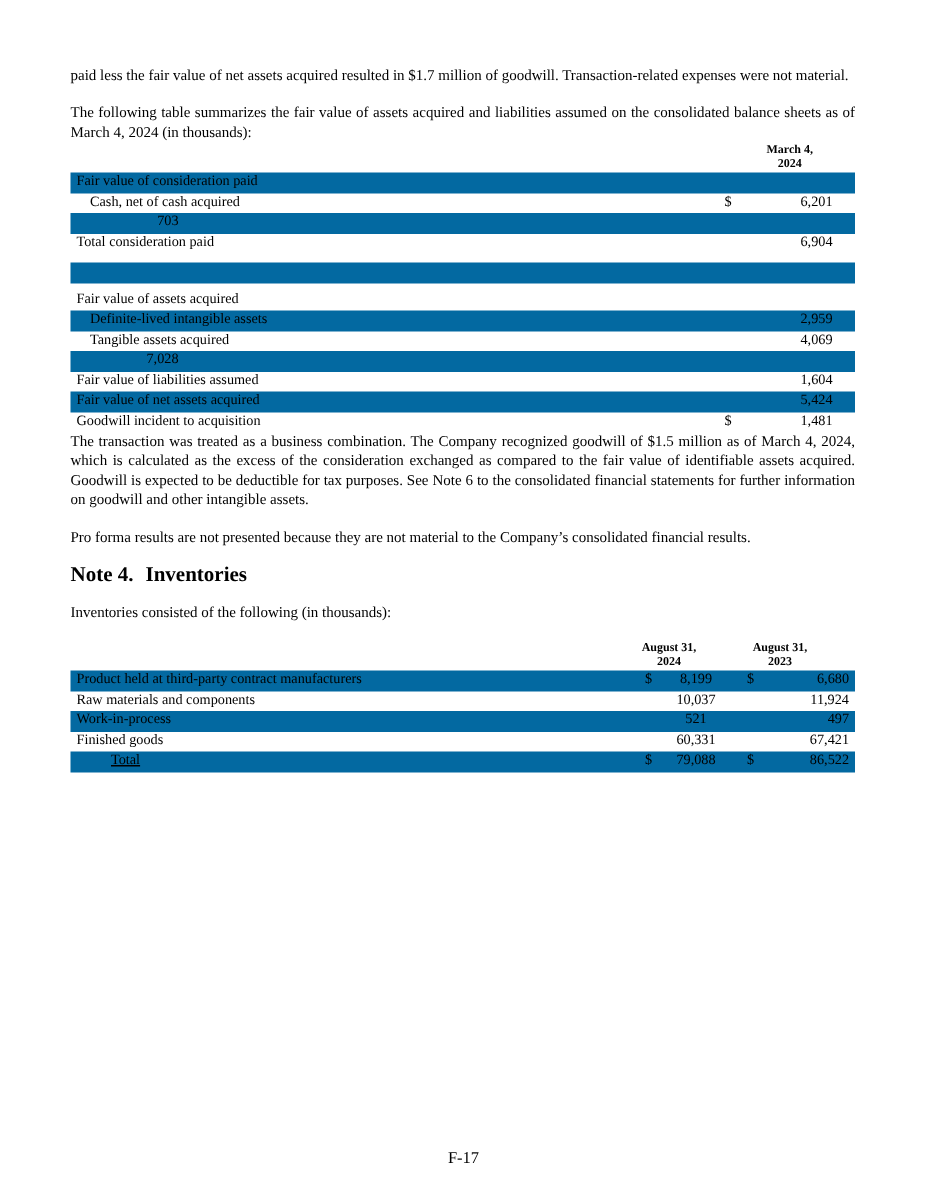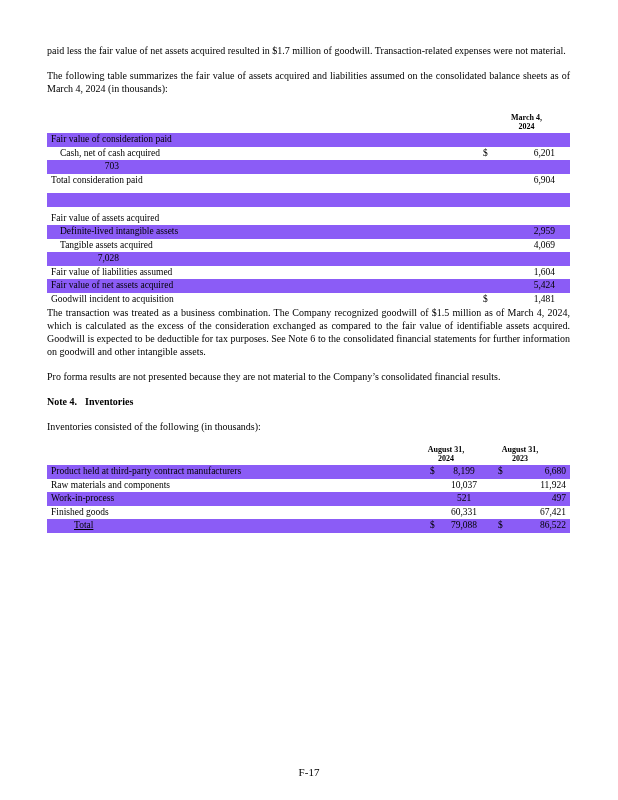--- a/index.html
+++ b/index.html
@@ -20,23 +20,23 @@
     position: absolute;
     left: 47px; top: 44px;
     width: 523px;
   }
   p.body {
     font-size: 10px;
     line-height: 13px;
     text-align: justify;
     margin-bottom: 12px;
   }
-  p.intro { margin-bottom: 18px; }
+  p.intro { margin-bottom: 0; }
   .note-heading {
-    font-size: 10px;
+    font-size: 14px;
     line-height: 13px;
     font-weight: bold;
     margin-bottom: 12px;
   }
   .note-heading .note-num { margin-right: 8px; }
 
   
   .fin-table { width: 100%; font-size: 9.5px; }
   .acq-table { margin-bottom: 0; }
   .inv-table { margin-bottom: 0; }
@@ -56,21 +56,21 @@
   .inv-table .th-gap { width: 12px; }
   .inv-table .th2 { width: 68px; }
   .inv-table .thead { padding-right: 16px; }
 
   .row {
     display: flex;
     align-items: baseline;
     line-height: 13.5px;
     height: 13.5px;
   }
-  .row.shaded { background: #8b5cf6; }
+  .row.shaded { background: #0369a1; }
   .row.blank { margin: 6px 0 5px 0; }
   .lbl { flex: 1; padding-left: 4px; white-space: nowrap; overflow: hidden; }
   .lbl.ind { padding-left: 13px; }
   .lbl.ind2 { padding-left: 27px; text-decoration: underline; }
 
   .acq-table .row { padding-right: 15px; }
   .acq-table .cur { width: 14px; }
   .acq-table .amt { width: 58px; text-align: right; }
 
   .inv-table .row { padding-right: 4px; }

